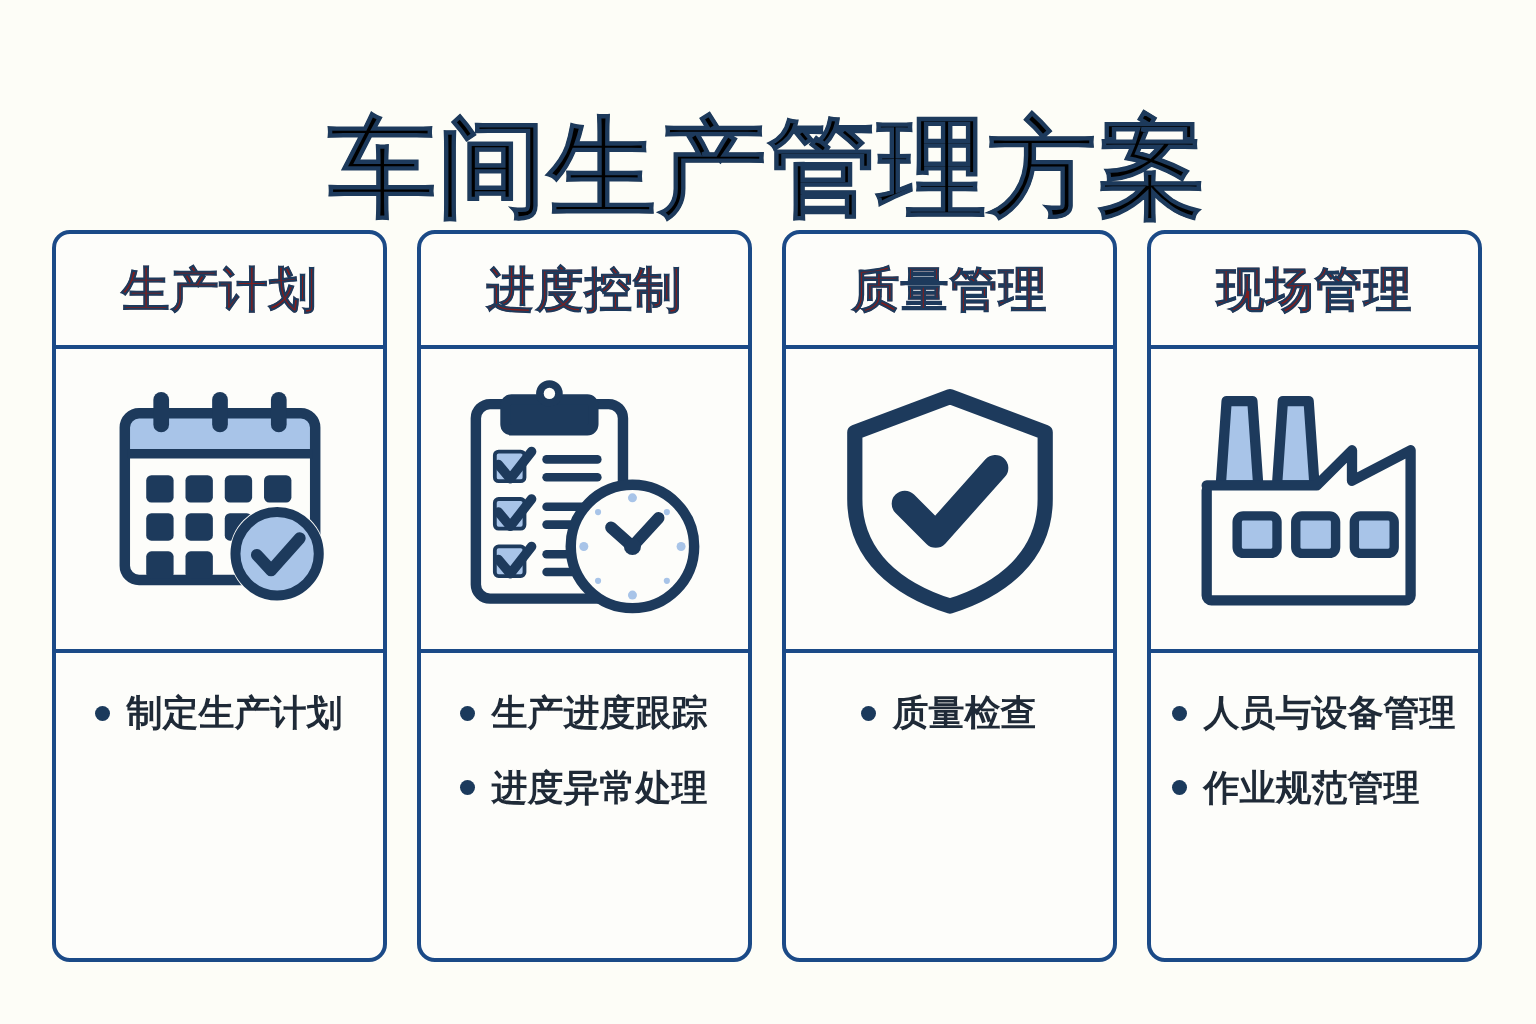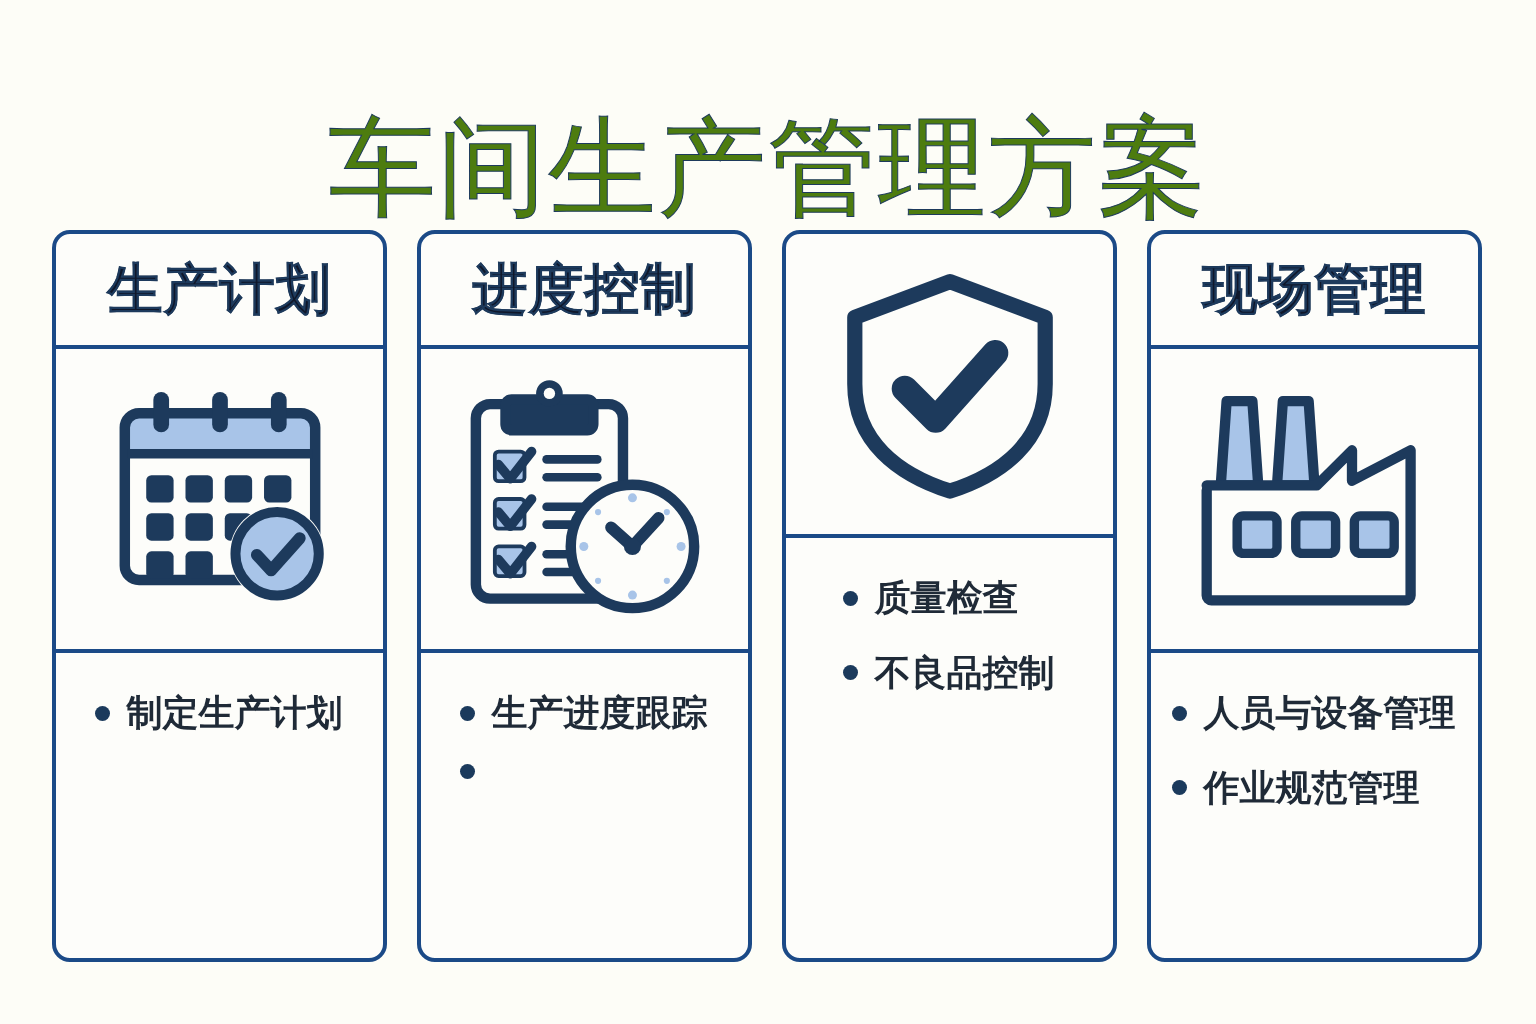--- a/index.html
+++ b/index.html
@@ -27,22 +27,22 @@
     position: absolute;
     left: 0;
     top: 36px;
     width: 1536px;
     text-align: center;
   }
   .title {
     display: inline-block;
     font-size: 108px;
     line-height: 1.12;
-    font-weight: 400;
-    color: #4d7c0f;
+    font-weight: 700;
+    color: #000000;
     letter-spacing: 2px;
     -webkit-text-stroke: 1px #1d3a5c;
   }
 
   
   .cards {
     position: absolute;
     left: 52px;
     top: 230px;
     width: 1430px;
@@ -65,23 +65,23 @@
 
   .card-header {
     height: 111px;
     flex: 0 0 111px;
     border-bottom: 4px solid #1b4a87;
     display: flex;
     align-items: center;
     justify-content: center;
   }
   .card-header-text {
-    font-size: 55px;
+    font-size: 48px;
     font-weight: 700;
-    color: #0f172a;
+    color: #7f1d1d;
     letter-spacing: 1px;
     -webkit-text-stroke: 0.6px #1d3a5c;
   }
 
   .card-icon {
     flex: 0 0 300px;
     height: 300px;
     border-bottom: 4px solid #1b4a87;
     display: flex;
     align-items: center;
@@ -223,42 +223,42 @@
         </svg>
       </div>
       <div class="card-body">
         <ul class="bullets">
           <li class="bullet">
             <span class="bullet-dot"></span>
             <span class="bullet-text">生产进度跟踪</span>
           </li>
           <li class="bullet">
             <span class="bullet-dot"></span>
-          </li>
-        </ul>
-      </div>
-    </div>
-
-    <div class="card">
+            <span class="bullet-text">进度异常处理</span>
+          </li>
+        </ul>
+      </div>
+    </div>
+
+    <div class="card">
+      <div class="card-header">
+        <span class="card-header-text">质量管理</span>
+      </div>
       <div class="card-icon">
         <svg width="238" height="238" viewBox="0 0 100 100">
           <path d="M50 7 L90 22 V50 C90 74 72 88 50 95 C28 88 10 74 10 50 V22 Z" fill="#fdfdfa" stroke="#1d3a5c" stroke-width="6.4" stroke-linejoin="round"></path>
           <path d="M31 52 L44 65 L69 37" fill="none" stroke="#1d3a5c" stroke-width="11" stroke-linecap="round" stroke-linejoin="round"></path>
         </svg>
       </div>
       <div class="card-body">
         <ul class="bullets">
           <li class="bullet">
             <span class="bullet-dot"></span>
             <span class="bullet-text">质量检查</span>
           </li>
-          <li class="bullet">
-            <span class="bullet-dot"></span>
-            <span class="bullet-text">不良品控制</span>
-          </li>
         </ul>
       </div>
     </div>
 
     <div class="card">
       <div class="card-header">
         <span class="card-header-text">现场管理</span>
       </div>
       <div class="card-icon">
         <svg width="245" height="225" viewBox="0 0 104 96">

